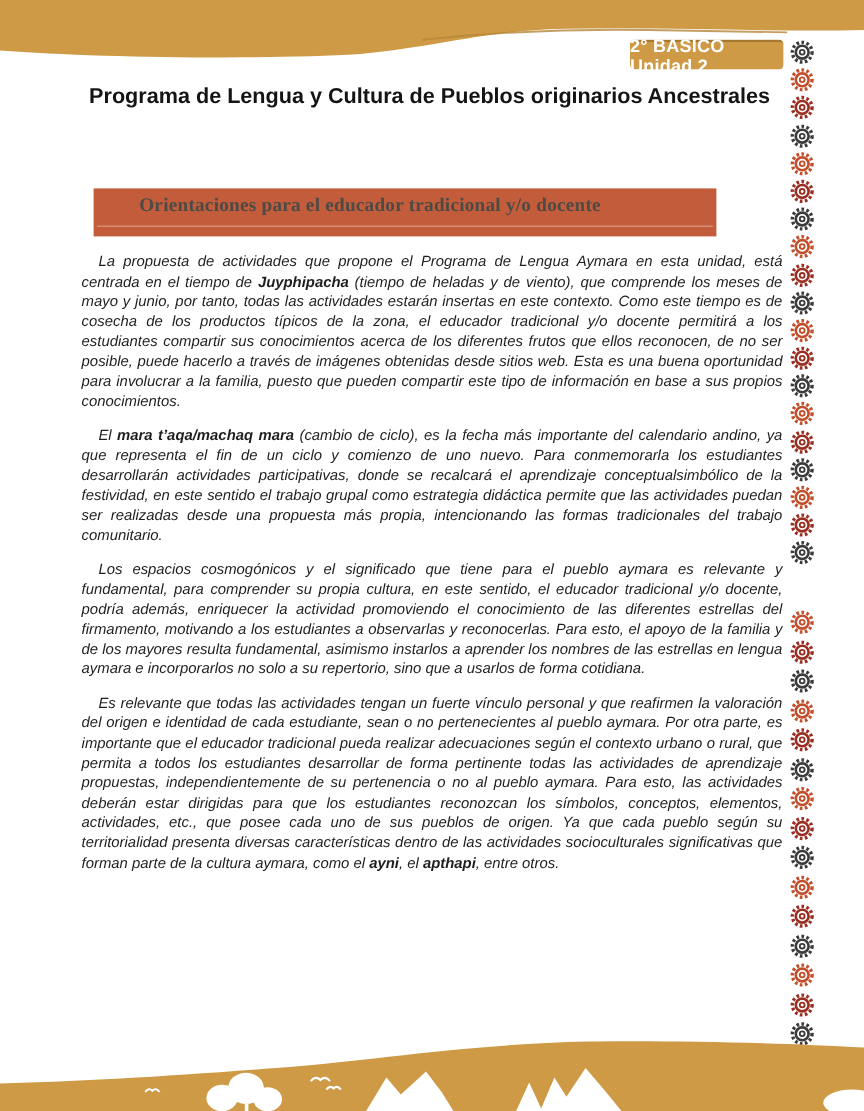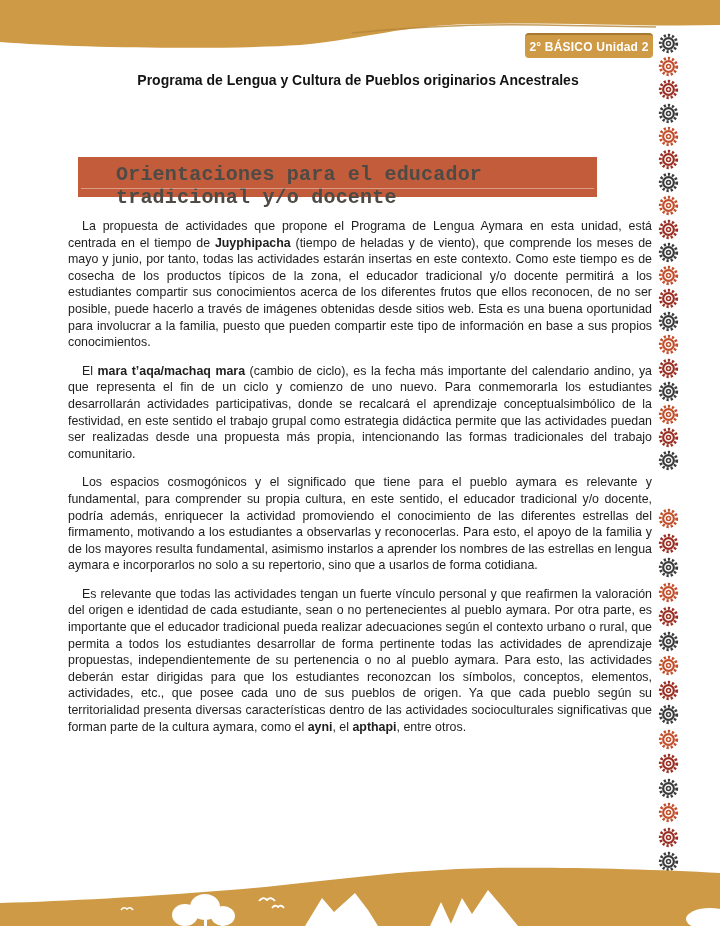--- a/index.html
+++ b/index.html
@@ -8,47 +8,47 @@
     overflow:hidden;font-family:"Liberation Sans",sans-serif;
     margin:0 auto;
   }
   .top-band{position:absolute;top:0;left:0;width:720px;height:60px;}
   .bottom-band{position:absolute;bottom:0;left:0;width:720px;height:60px;}
 
   .unit-badge{
     position:absolute;left:525px;top:33px;width:128px;height:25px;
     background:var(--badge_bg);border-radius:4px;box-sizing:border-box;
     border-top:2px solid rgba(90,60,10,0.35);
-    color:#ffffff;font-size:12px;font-weight:bold;
+    color:#ffffff;font-size:15px;font-weight:bold;
     display:flex;align-items:center;justify-content:center;
     letter-spacing:0.2px;
   }
   .page-title{
     position:absolute;top:70px;left:0;width:716px;text-align:center;
-    font-weight:bold;font-size:14px;line-height:21px;color:#141414;
+    font-weight:bold;font-size:18px;line-height:21px;color:#141414;
   }
   .section-banner{
     position:absolute;left:78px;top:157px;width:519px;height:40px;
     background:var(--banner_bg);
   }
   .section-banner::after{
     content:"";position:absolute;left:3px;right:3px;bottom:8px;height:1px;
     background:rgba(255,235,225,0.45);
   }
   .section-banner .banner-label{
     display:block;padding:6px 0 0 38px;
-    font-family:Liberation Mono, monospace;font-weight:bold;font-size:20px;
+    font-family:Liberation Serif, serif;font-weight:bold;font-size:16px;
     color:var(--banner_text);letter-spacing:0.2px;
   }
   .content{
     position:absolute;left:68px;top:206px;width:584px;
     color:var(--body_text);font-size:12.4px;line-height:16.6px;
     text-align:justify;
   }
-  .content p{margin:12px 0 12px 0;text-indent:14px;}
+  .content p{margin:4px 0 12px 0;text-indent:14px;font-style:italic;}
   .content .bold{font-weight:bold;}
 
   .motif-col{position:absolute;display:flex;flex-direction:column;align-items:center;}
   #motif-group-1{left:658px;top:33px;}
   #motif-group-1 svg{display:block;margin-bottom:2.2px;}
   #motif-group-2{left:658px;top:508px;}
   #motif-group-2 svg{display:block;margin-bottom:3.5px;}
 </style>
 </head>
 <body>

